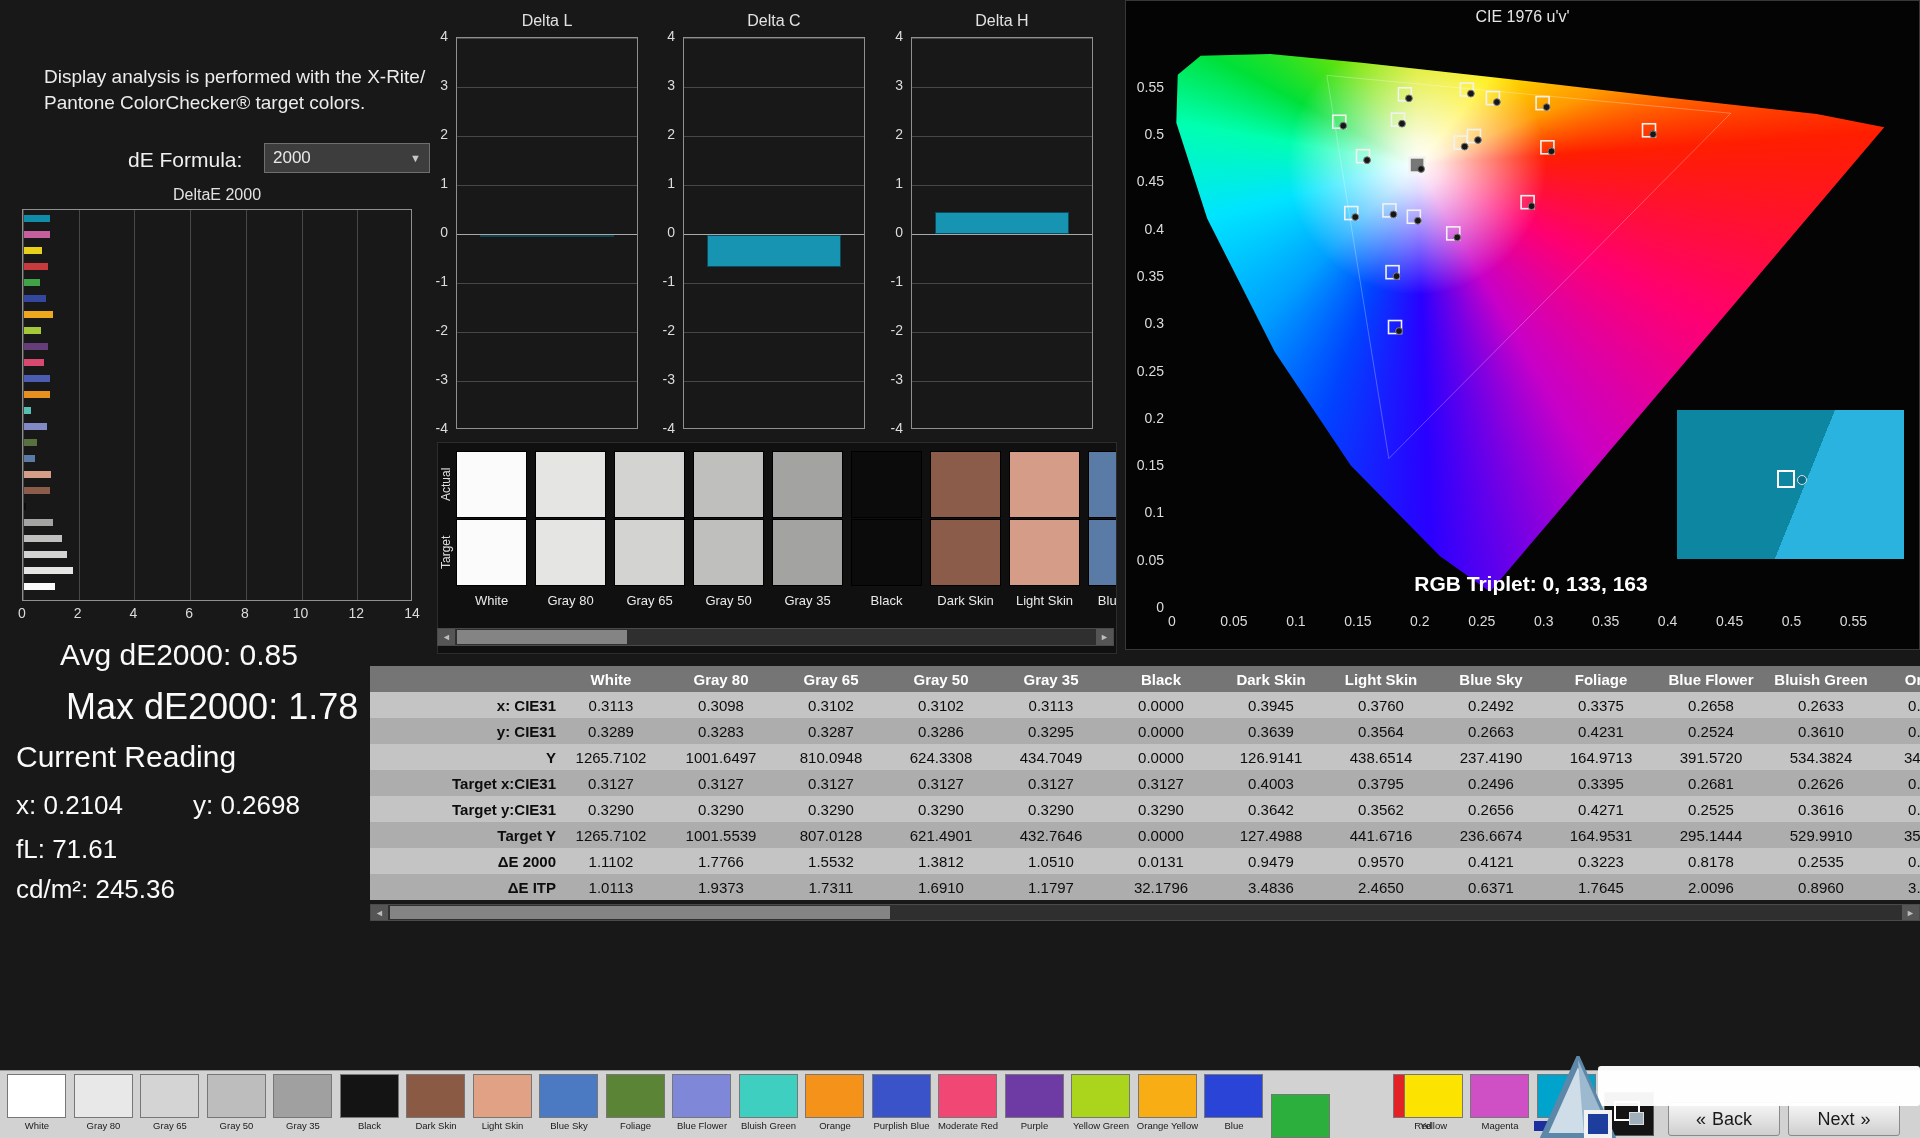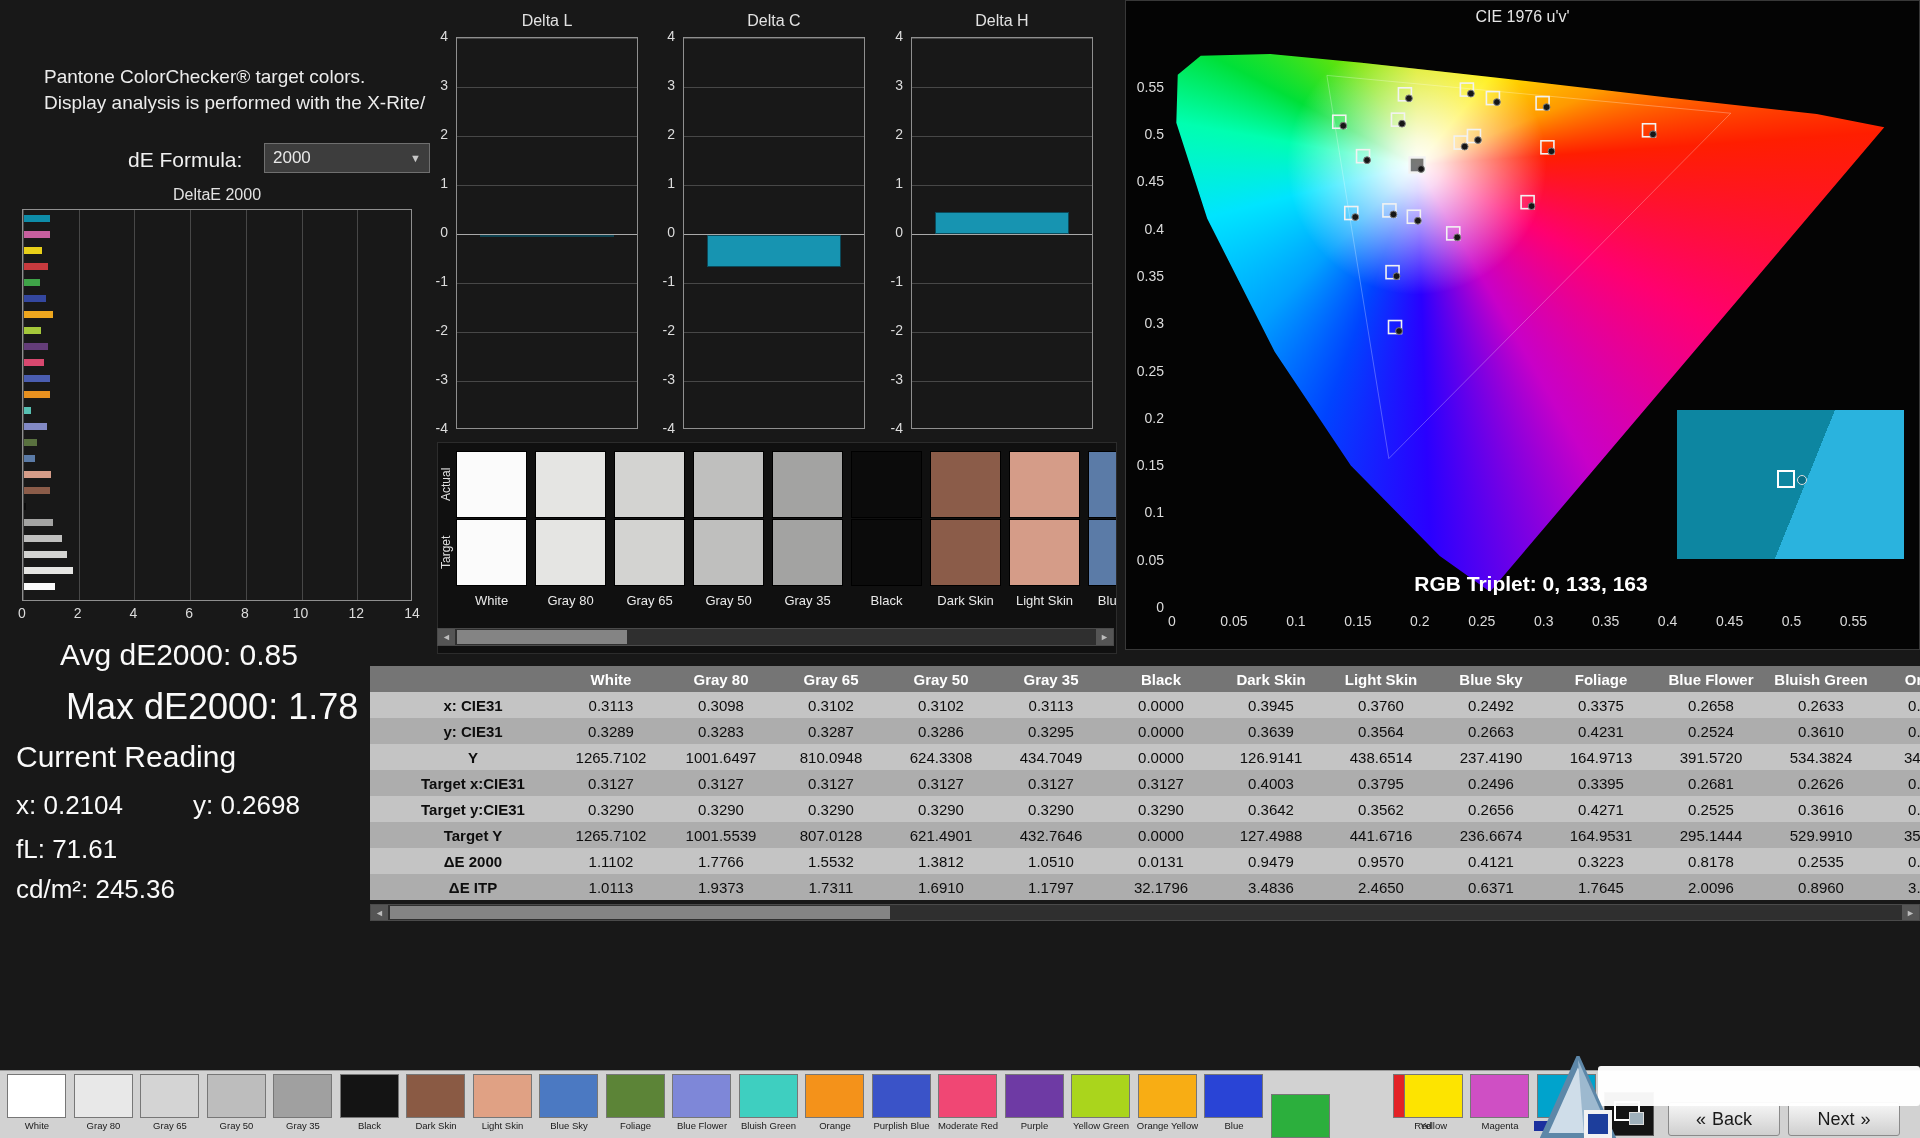--- a/index.html
+++ b/index.html
@@ -82,21 +82,21 @@
   #stat-fl{left:16px;top:834px;font-size:26px;}
   #stat-cd{left:16px;top:874px;font-size:26px;}
   
   #tbl-wrap{position:absolute;left:370px;top:666px;width:1550px;height:236px;overflow:hidden;}
   #meas-table{border-collapse:collapse;table-layout:fixed;width:1616px;}
   #meas-table th,#meas-table td{height:26px;padding:0;font-size:15px;white-space:nowrap;overflow:hidden;}
   #meas-table th{background:#757575;color:#fff;font-weight:bold;text-align:center;}
   #meas-table th.lbl{width:186px;}
   #meas-table th:not(.lbl){width:110px;}
   #meas-table td{text-align:center;color:#0d0d0d;}
-  #meas-table td.lbl{text-align:center;padding-left:20px;font-weight:bold;margin-left:29px;}
+  #meas-table td.lbl{text-align:right;padding-left:20px;font-weight:bold;margin-left:29px;}
   #meas-table tr.even td{background:#c4c4c4;}
   #meas-table tr.odd td{background:#adadad;}
   
   #footer{position:absolute;left:0;top:1070px;width:1920px;height:68px;background:#d2d2d2;
      border-top:1px solid #9a9a9a;z-index:5;}
   #patch-tiles{position:absolute;left:0;top:1070px;width:1920px;height:68px;z-index:6;}
   .tile{position:absolute;top:2px;width:63px;height:64px;cursor:default;}
   .tile-color{position:absolute;left:1px;top:2px;width:59px;height:44px;border:1px solid #777;box-sizing:border-box;}
   .tile-label{position:absolute;top:49px;left:-2px;width:66px;text-align:center;font-size:9.5px;
      color:#1a1a1a;line-height:1.05;}
@@ -117,22 +117,22 @@
   .logo-text{position:absolute;left:76px;top:14px;font-size:31px;font-weight:800;}
   .logo-text .red{color:#d2281e;}
   .logo-text .gray{color:#4d4d4d;}
 </style>
 </head>
 <body>
 
 <div id="root">
 
   <div id="desc">
+    <div>Display analysis is performed with the X-Rite/</div>
     <div>Pantone ColorChecker® target colors.</div>
-    <div>Display analysis is performed with the X-Rite/</div>
   </div>
   <div id="formula-label">dE Formula:</div>
   <div id="formula-select">
     <span>2000</span>
     <span class="dd-arrow">▼</span>
   </div>
 
   <div id="de-title">DeltaE 2000</div>
   <div id="de-plot">
       <div class="de-bar" style="top: 5px; width: 26.0514px; background: rgb(14, 140, 168);"></div>

